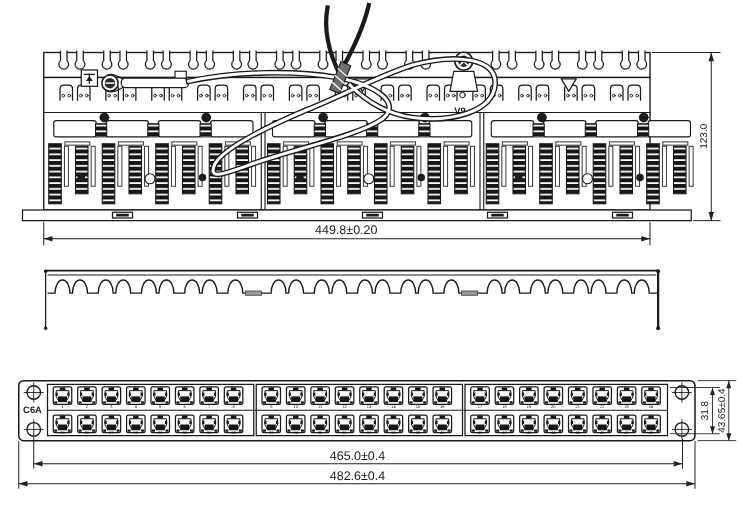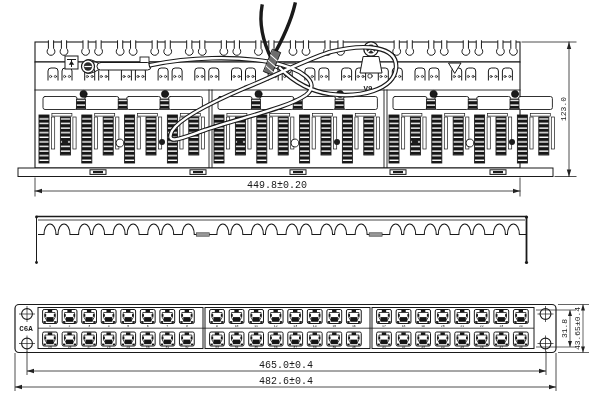--- a/index.html
+++ b/index.html
@@ -1,17 +1,17 @@
 <!DOCTYPE html>
 <html><head>
 <meta charset="utf-8">
 <style>
   html,body{margin:0;padding:0;background:#e8e8e8;}
   .page{width:600px;height:408px;background:#ffffff;position:relative;margin:0 auto;
-        font-family:Liberation Mono, monospace;}
+        font-family:Liberation Sans, sans-serif;}
   svg{display:block;}
   text{fill:#1a1a1a;}
   .dim-text{font-size:10px;}
   .dim-text-sm{font-size:8px;}
   .panel-label{font-size:7.5px;font-weight:bold;}
   .mark-label{font-size:7.5px;font-weight:bold;}
   .port-num{font-size:3.2px;fill:#111;}
 </style>
 </head>
 <body>

